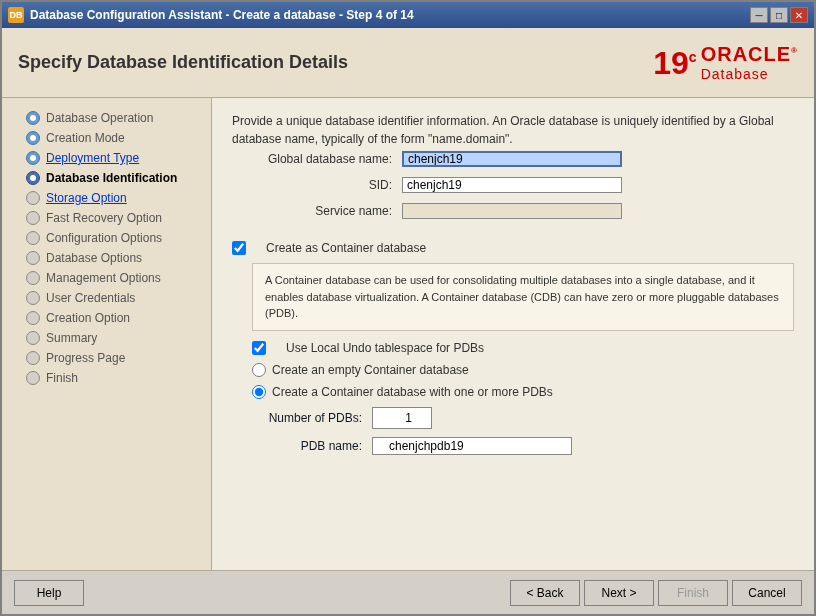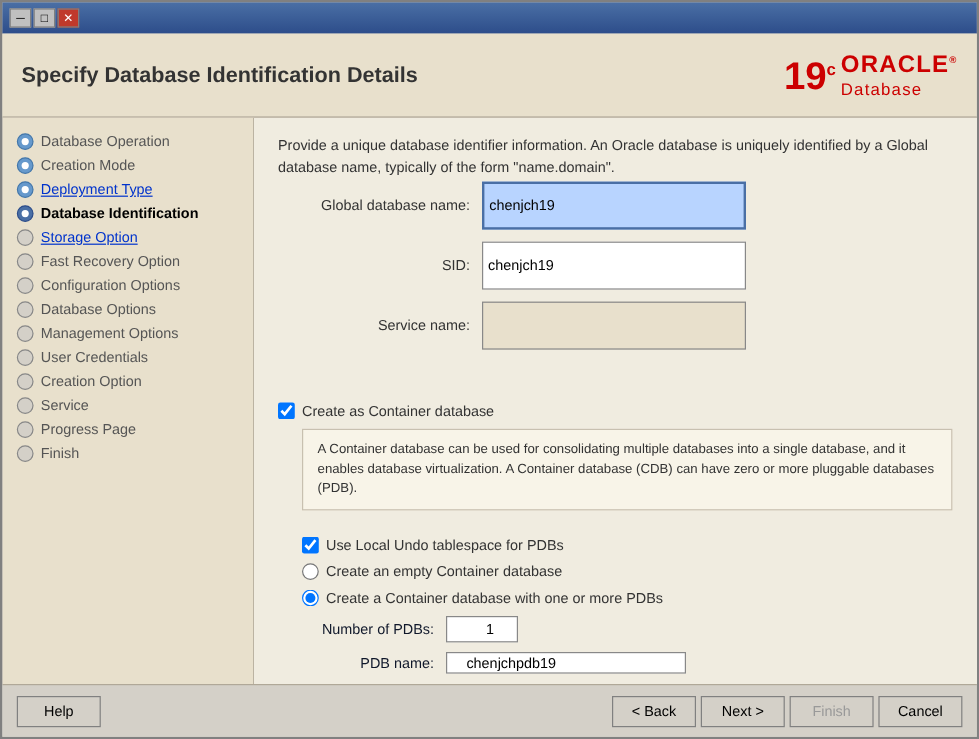--- a/index.html
+++ b/index.html
@@ -131,21 +131,21 @@
       width: 210px;
       background: #e8e0cc;
       border-right: 1px solid #b0a898;
       padding: 10px 0;
       flex-shrink: 0;
       overflow-y: auto;
     }
     .sidebar-item {
       display: flex;
       align-items: flex-start;
-      padding: 3px 12px;
+      padding: 3px 24px;
       gap: 6px;
       cursor: pointer;
     }
     .sidebar-item.active .sidebar-label {
       font-weight: bold;
       color: #000;
     }
     .sidebar-item.link .sidebar-label {
       color: #0033cc;
       text-decoration: underline;
@@ -200,43 +200,42 @@
     .form-label {
       width: 170px;
       font-size: 12px;
       color: #333;
       text-align: right;
       padding-right: 10px;
       flex-shrink: 0;
     }
     .form-input {
       width: 220px;
-      height: 40px;
+      height: 16px;
       border: 1px solid #888;
       background: white;
       padding: 2px 4px;
       font-size: 12px;
     }
     .form-input.highlighted {
       background: #b8d4ff;
       border: 2px solid #4a6fa5;
     }
     .form-input.disabled {
       background: #e8e0cc;
       color: #888;
     }
     .separator {
       height: 12px;
     }
     .checkbox-row {
       display: flex;
       align-items: center;
-      gap: 6px;
+      gap: 20px;
       margin-bottom: 8px;
-      margin-top: 22px;
     }
     .checkbox-row input[type="checkbox"] {
       width: 14px;
       height: 14px;
     }
     .checkbox-label {
       font-size: 12px;
       color: #333;
     }
     .container-info-box {
@@ -322,20 +321,26 @@
       display: flex;
       gap: 4px;
     }
   </style>
 </head>
 <body>
 
 <div class="window">
 
   <div class="title-bar">
+    <div class="title-bar-left">
+      <div class="title-icon">
+        <span>DB</span>
+      </div>
+      <span class="title-text">Database Configuration Assistant - Create a database - Step 4 of 14</span>
+    </div>
     <div class="title-buttons">
       <div class="title-btn">─</div>
       <div class="title-btn">□</div>
       <div class="title-btn close">✕</div>
     </div>
   </div>
 
   <div class="header-bar">
     <div class="header-title">Specify Database Identification Details</div>
     <div class="oracle-logo">
@@ -400,21 +405,21 @@
       <div class="sidebar-item">
         <div class="circle"></div>
         <span class="sidebar-label">User Credentials</span>
       </div>
       <div class="sidebar-item">
         <div class="circle"></div>
         <span class="sidebar-label">Creation Option</span>
       </div>
       <div class="sidebar-item">
         <div class="circle"></div>
-        <span class="sidebar-label">Service</span>
+        <span class="sidebar-label">Summary</span>
       </div>
       <div class="sidebar-item">
         <div class="circle"></div>
         <span class="sidebar-label">Progress Page</span>
       </div>
       <div class="sidebar-item">
         <div class="circle"></div>
         <span class="sidebar-label">Finish</span>
       </div>
     </div>

